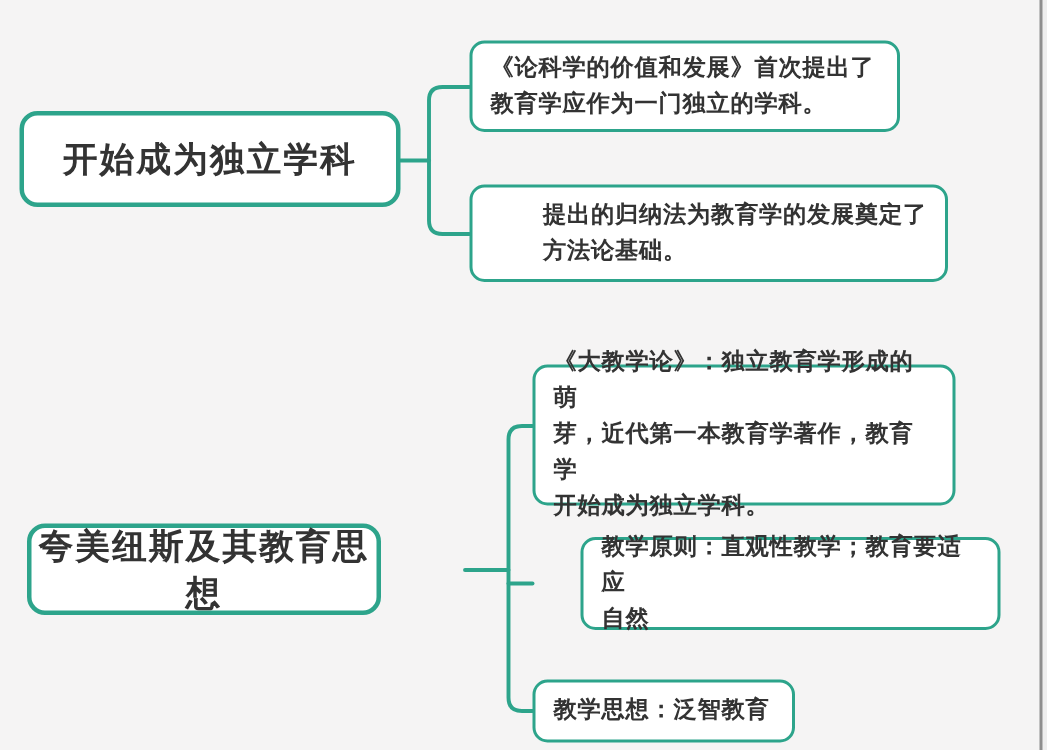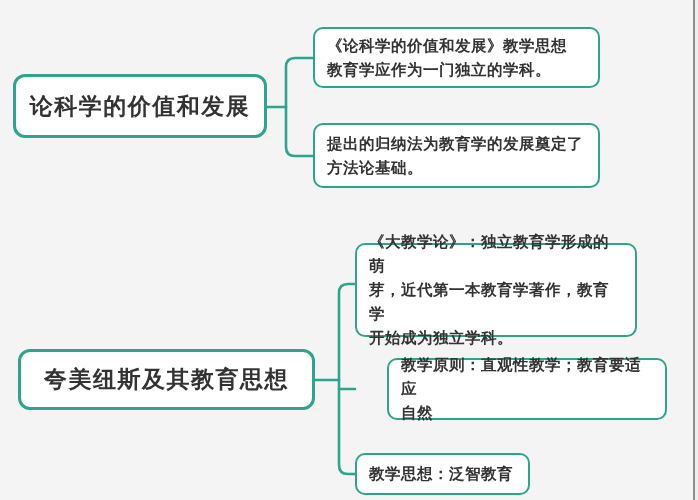--- a/index.html
+++ b/index.html
@@ -31,33 +31,33 @@
     display:flex;align-items:center;
   }
   .topic{
     border-radius:12px;
     justify-content:center;
     font-weight:700;
     letter-spacing:1.5px;
     text-align:center;
   }
   .topic-1{left:13px;top:74px;width:254px;height:64px;font-size:23px;}
-  .topic-2{left:18px;top:349px;width:297px;height:61px;font-size:23px;}
+  .topic-2{left:18px;top:349px;width:236px;height:61px;font-size:23px;}
   .leaf{
     border-width:2.5px;
     border-radius:10px;
     font-size:15.5px;
     font-weight:600;
     letter-spacing:0.5px;
     line-height:24px;
     padding:6px 12px;
   }
   .leaf span{white-space:pre-line;}
   .leaf-1{left:313px;top:27px;width:287px;height:61px;}
-  .leaf-2{left:313px;top:123px;width:287px;height:65px;}
+  .leaf-2{left:313px;top:123px;width:319px;height:65px;justify-content:flex-end;}
   .leaf-3{left:355px;top:243px;width:282px;height:94px;}
   .leaf-4{left:355px;top:358px;width:280px;height:62px;margin-left:32px;}
   .leaf-5{left:355px;top:453px;width:175px;height:42px;}
   .page-edge-strip{
     position:absolute;z-index:3;left:695px;top:0;width:3px;height:500px;background:#eeeeee;
   }
   .page-edge-line{
     position:absolute;z-index:4;left:693px;top:0;width:2px;height:500px;background:var(--edge);
   }
 </style>
@@ -70,25 +70,25 @@
 
     <path d="M267,107 L286,107"></path>
     <path d="M313,58 L295,58 Q286,58 286,67 L286,147 Q286,156 295,156 L313,156"></path>
 
     <path d="M310,380 L339,380"></path>
     <path d="M355,284 L348,284 Q339,284 339,293 L339,465 Q339,474 348,474 L355,474"></path>
     <path d="M339,389 L355,389"></path>
   </svg>
 
   <div class="node topic topic-1">
-    <span>论科学的价值和发展</span>
+    <span>开始成为独立学科</span>
   </div>
 
   <div class="node leaf leaf-1">
-    <span>《论科学的价值和发展》教学思想
+    <span>《论科学的价值和发展》首次提出了
 教育学应作为一门独立的学科。</span>
   </div>
 
   <div class="node leaf leaf-2">
     <span>提出的归纳法为教育学的发展奠定了
 方法论基础。</span>
   </div>
 
   <div class="node topic topic-2">
     <span>夸美纽斯及其教育思想</span>

